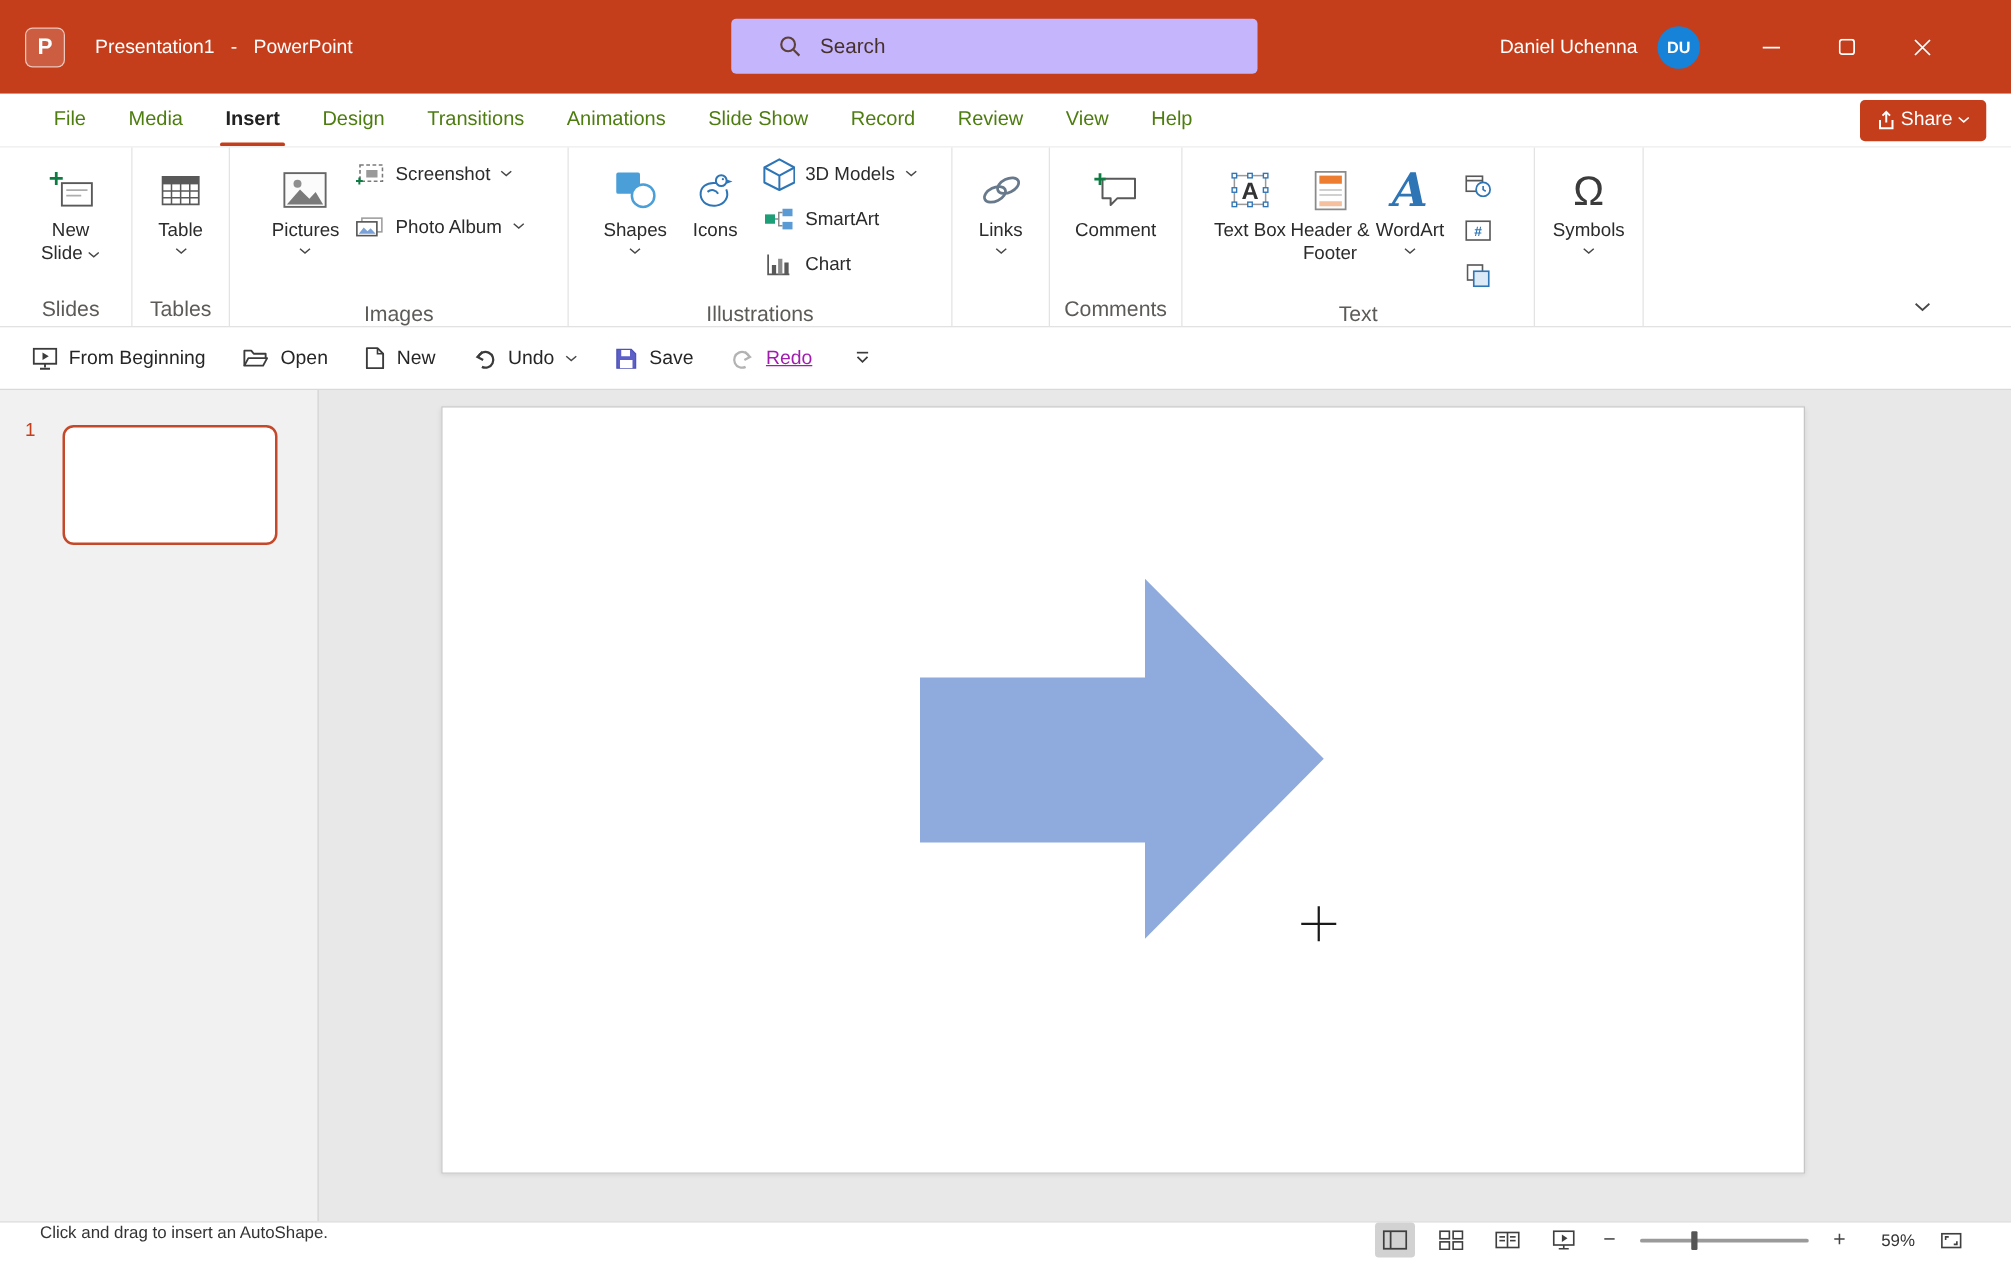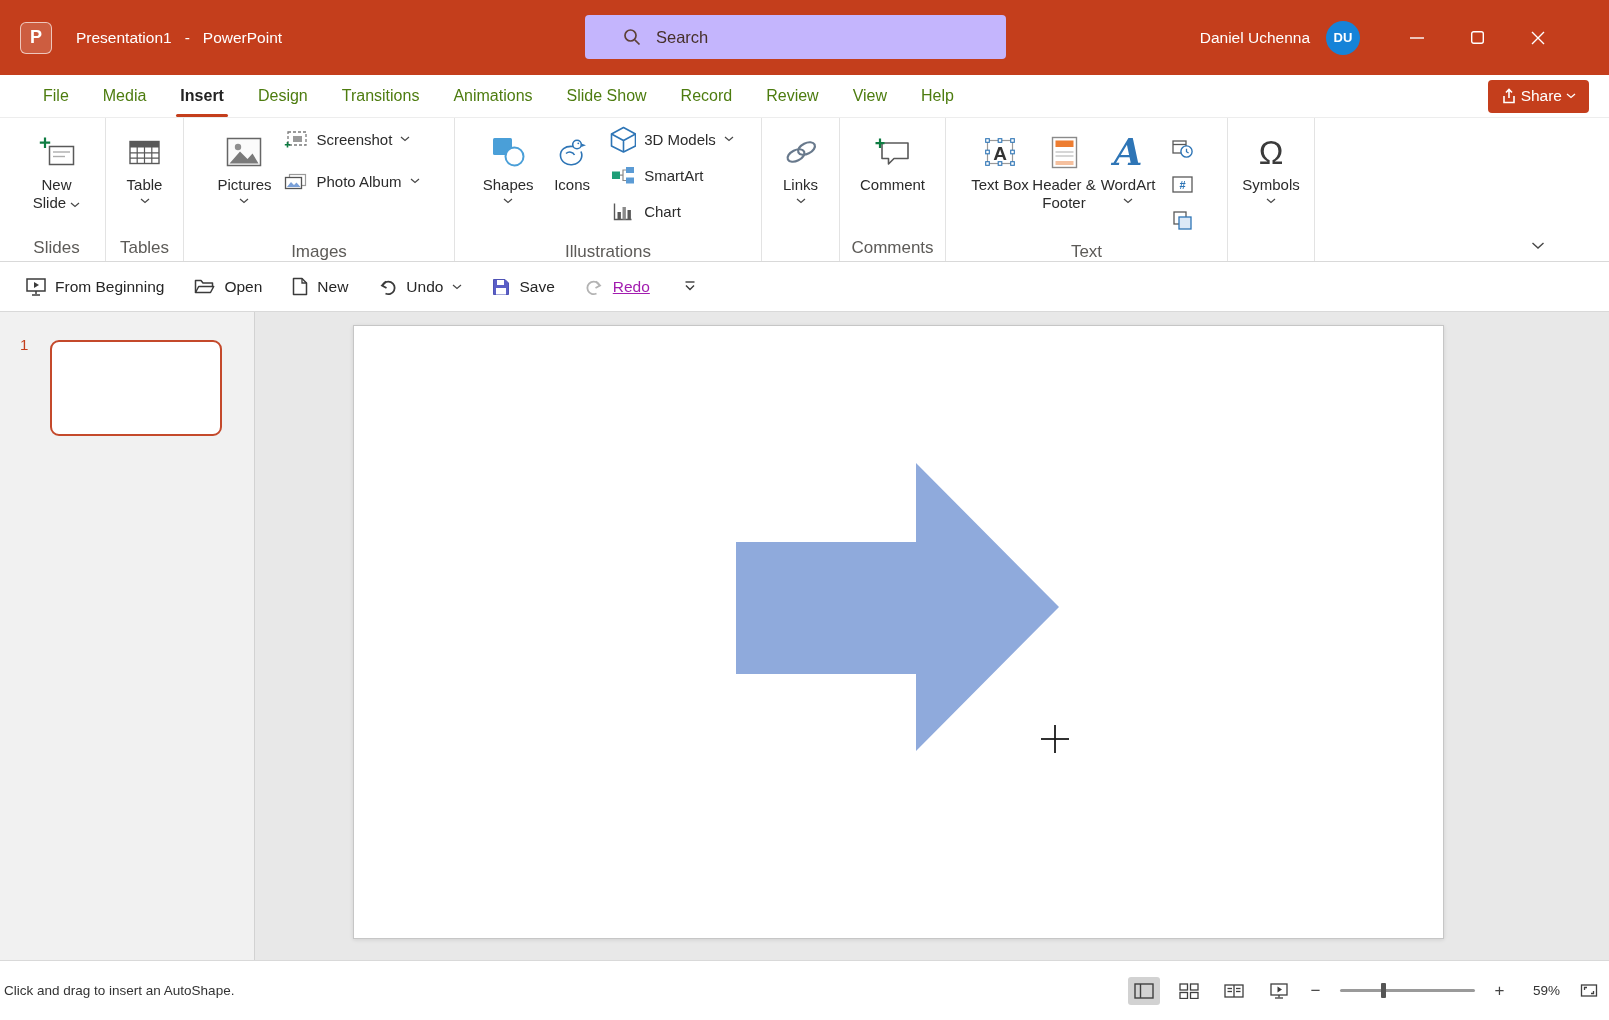--- a/index.html
+++ b/index.html
@@ -51,21 +51,21 @@
 
   
   .workspace { position:absolute; top:312px; left:0; width:100%; bottom:42px; background:#E8E8E8; }
   .thumb-panel { position:absolute; left:0; top:0; bottom:0; width:255px; background:#F1F1F1; border-right:1px solid #D2D2D2; }
   .thumb-num { position:absolute; left:20px; top:24px; font-size:15px; color:#C43E1C; }
   .thumb { position:absolute; left:50px; top:28px; width:172px; height:96px; background:#fff; border:2px solid #C4492B; border-radius:9px; }
   .canvas { position:absolute; left:255px; right:0; top:0; bottom:0; }
   .slide { position:absolute; left:98px; top:13px; width:1091px; height:614px; background:#fff; border:1px solid #C6C6C6; box-shadow:0 1px 4px rgba(0,0,0,0.10); }
 
   
-  .statusbar { position:absolute; left:0; bottom:0; width:100%; height:60px; background:#fff; border-top:1px solid #D9D9D9; display:flex; align-items:center; padding:0 4px; font-size:13.5px; color:#333; }
+  .statusbar { position:absolute; left:0; bottom:0; width:100%; height:43px; background:#fff; border-top:1px solid #D9D9D9; display:flex; align-items:flex-start; padding:0 32px; font-size:13.5px; color:#333; }
   .sb-right { margin-left:auto; display:flex; align-items:center; gap:13px; }
   .viewbtn { width:32px; height:28px; display:flex; align-items:center; justify-content:center; border-radius:3px; background:none; border:none; }
   .viewbtn.selected { background:#D2D2D2; }
   .zoom-sign { font-size:17px; color:#444; width:15px; text-align:center; }
   .zoom-track { width:135px; height:3px; background:#9a9a9a; position:relative; border-radius:2px; margin:0 4px; }
   .zoom-handle { position:absolute; left:30%; top:-6px; width:5px; height:15px; background:#555; border-radius:1px; }
   .zoom-pct { width:40px; text-align:right; }
 </style>
 </head>
 <body>

